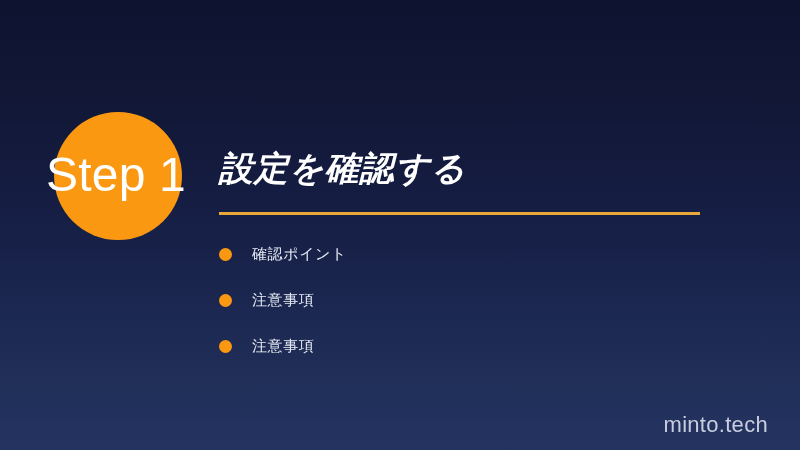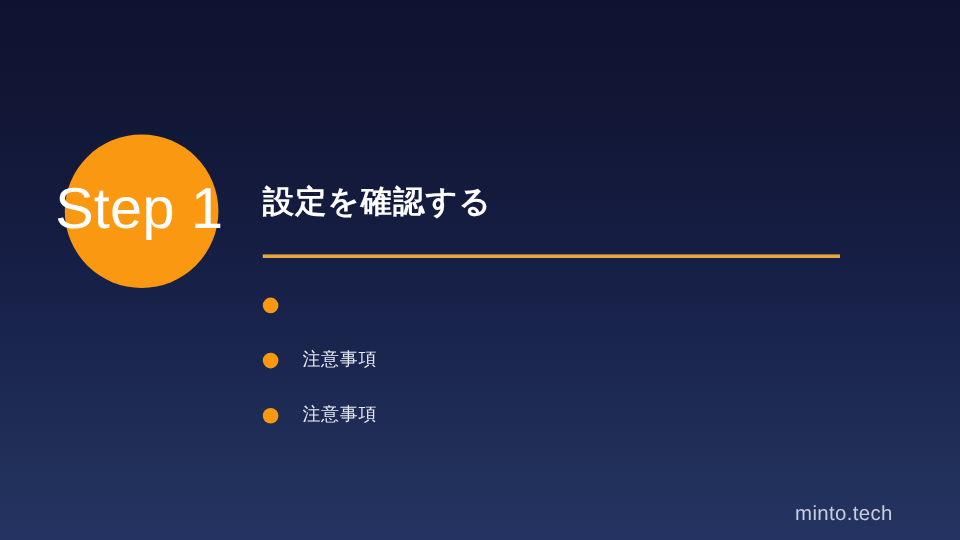--- a/index.html
+++ b/index.html
@@ -57,25 +57,26 @@
 
   
   #title-block {
     position: absolute;
     left: 219px;
     top: 146px;
     width: 500px;
   }
   #slide-title {
     color: #ffffff;
-    font-size: 26px;
+    font-size: 34px;
     font-weight: 700;
     letter-spacing: 1px;
     line-height: 44px;
     white-space: nowrap;
+    font-style: italic;
   }
   #title-rule {
     position: absolute;
     left: 219px;
     top: 212px;
     width: 481px;
     height: 3px;
     background: #e9a83a;
   }
 
@@ -105,24 +106,24 @@
     font-size: 15px;
     font-weight: 400;
     line-height: 20px;
     letter-spacing: 0.6px;
     white-space: nowrap;
   }
 
   
   #footer-watermark {
     position: absolute;
-    right: 56px;
+    right: 32px;
     bottom: 12px;
     color: #c9cede;
-    font-size: 17px;
+    font-size: 22px;
     letter-spacing: 0.3px;
     white-space: nowrap;
     text-align: right;
   }
 </style>
 </head>
 <body>
 
 <div id="slide">
 
@@ -133,20 +134,21 @@
 
   <div id="title-block">
     <div id="slide-title">設定を確認する</div>
   </div>
   <div id="title-rule"></div>
 
   <div id="bullet-list">
 
     <div class="bullet-row">
       <span class="bullet-dot"></span>
+      <span class="bullet-text">確認ポイント</span>
     </div>
 
     <div class="bullet-row">
       <span class="bullet-dot"></span>
       <span class="bullet-text">注意事項</span>
     </div>
 
     <div class="bullet-row">
       <span class="bullet-dot"></span>
       <span class="bullet-text">注意事項</span>

